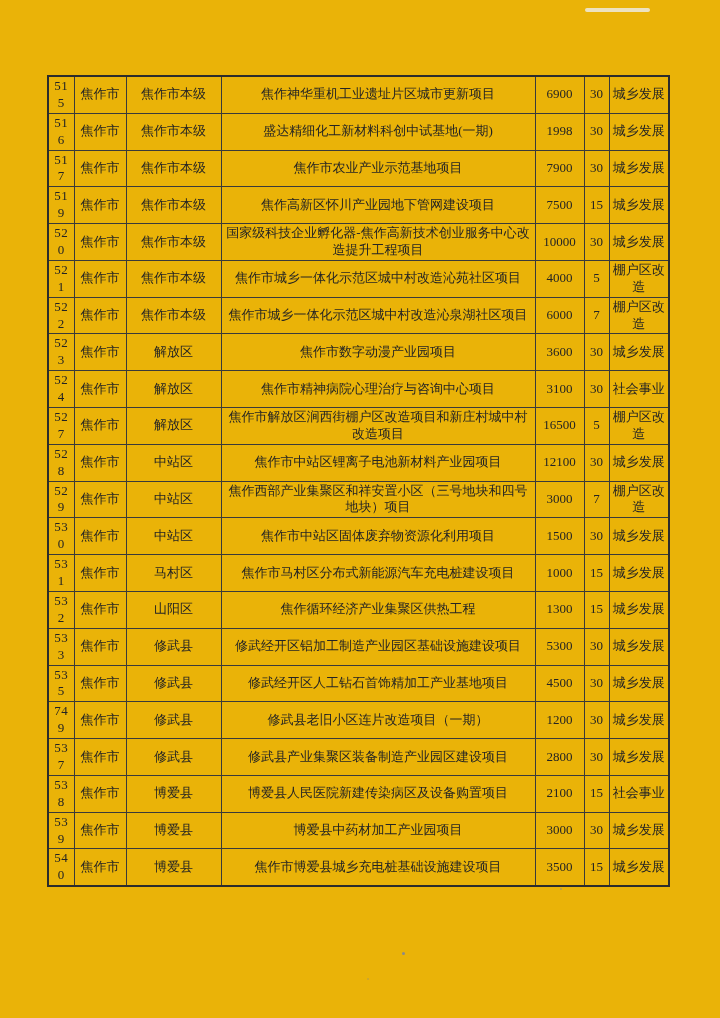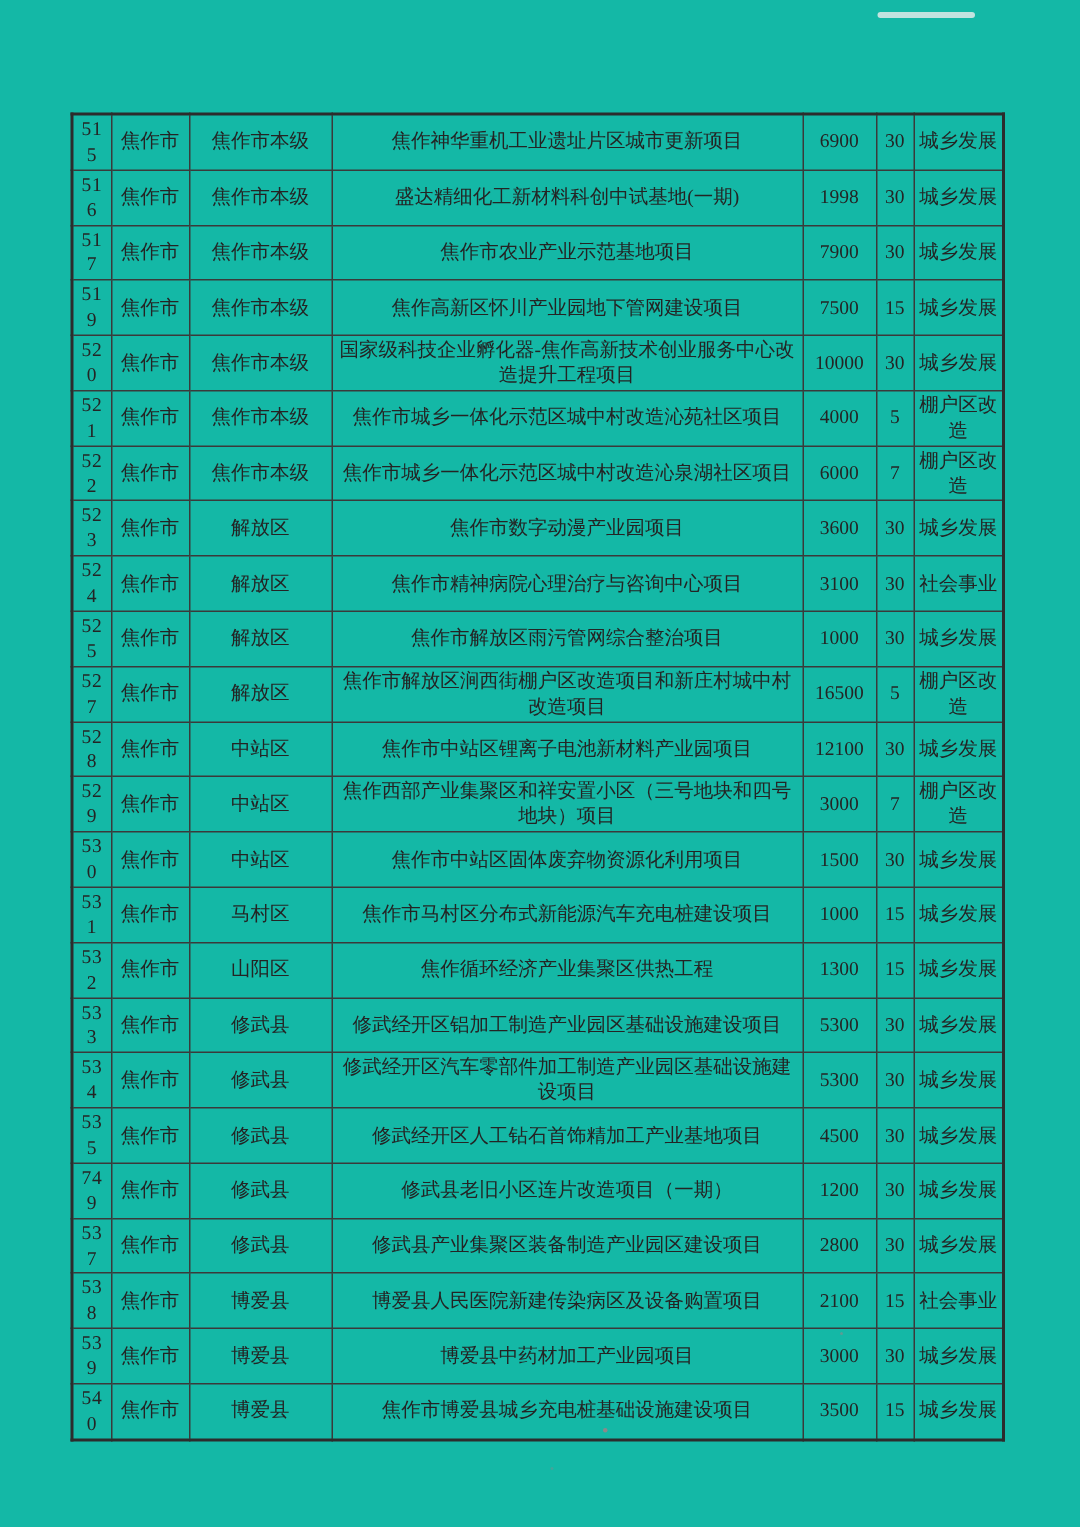--- a/index.html
+++ b/index.html
@@ -11,21 +11,21 @@
     height: 1018px;
     position: relative;
     background: #fdfdfc;
     font-family: "Liberation Serif", "DejaVu Serif", serif;
     color: #222222;
     overflow: hidden;
   }
   .page {
     position: absolute;
     inset: 0;
-    background: #14b8a6;
+    background: #eab308;
   }
   
   .artifact {
     position: absolute;
     left: 585px;
     top: 8px;
     width: 65px;
     height: 4px;
     background: #eeeeee;
     border-radius: 2px;
@@ -166,29 +166,20 @@
   <tr>
     <td class="c-no">524</td>
     <td class="c-city">焦作市</td>
     <td class="c-district">解放区</td>
     <td class="c-project">焦作市精神病院心理治疗与咨询中心项目</td>
     <td class="c-amount">3100</td>
     <td class="c-term">30</td>
     <td class="c-category">社会事业</td>
   </tr>
 
-  <tr>
-    <td class="c-no">525</td>
-    <td class="c-city">焦作市</td>
-    <td class="c-district">解放区</td>
-    <td class="c-project">焦作市解放区雨污管网综合整治项目</td>
-    <td class="c-amount">1000</td>
-    <td class="c-term">30</td>
-    <td class="c-category">城乡发展</td>
-  </tr>
 
 
   <tr>
     <td class="c-no">527</td>
     <td class="c-city">焦作市</td>
     <td class="c-district">解放区</td>
     <td class="c-project">焦作市解放区涧西街棚户区改造项目和新庄村城中村改造项目</td>
     <td class="c-amount">16500</td>
     <td class="c-term">5</td>
     <td class="c-category">棚户区改造</td>
@@ -247,29 +238,20 @@
   <tr>
     <td class="c-no">533</td>
     <td class="c-city">焦作市</td>
     <td class="c-district">修武县</td>
     <td class="c-project">修武经开区铝加工制造产业园区基础设施建设项目</td>
     <td class="c-amount">5300</td>
     <td class="c-term">30</td>
     <td class="c-category">城乡发展</td>
   </tr>
 
-  <tr>
-    <td class="c-no">534</td>
-    <td class="c-city">焦作市</td>
-    <td class="c-district">修武县</td>
-    <td class="c-project">修武经开区汽车零部件加工制造产业园区基础设施建设项目</td>
-    <td class="c-amount">5300</td>
-    <td class="c-term">30</td>
-    <td class="c-category">城乡发展</td>
-  </tr>
 
   <tr>
     <td class="c-no">535</td>
     <td class="c-city">焦作市</td>
     <td class="c-district">修武县</td>
     <td class="c-project">修武经开区人工钻石首饰精加工产业基地项目</td>
     <td class="c-amount">4500</td>
     <td class="c-term">30</td>
     <td class="c-category">城乡发展</td>
   </tr>

